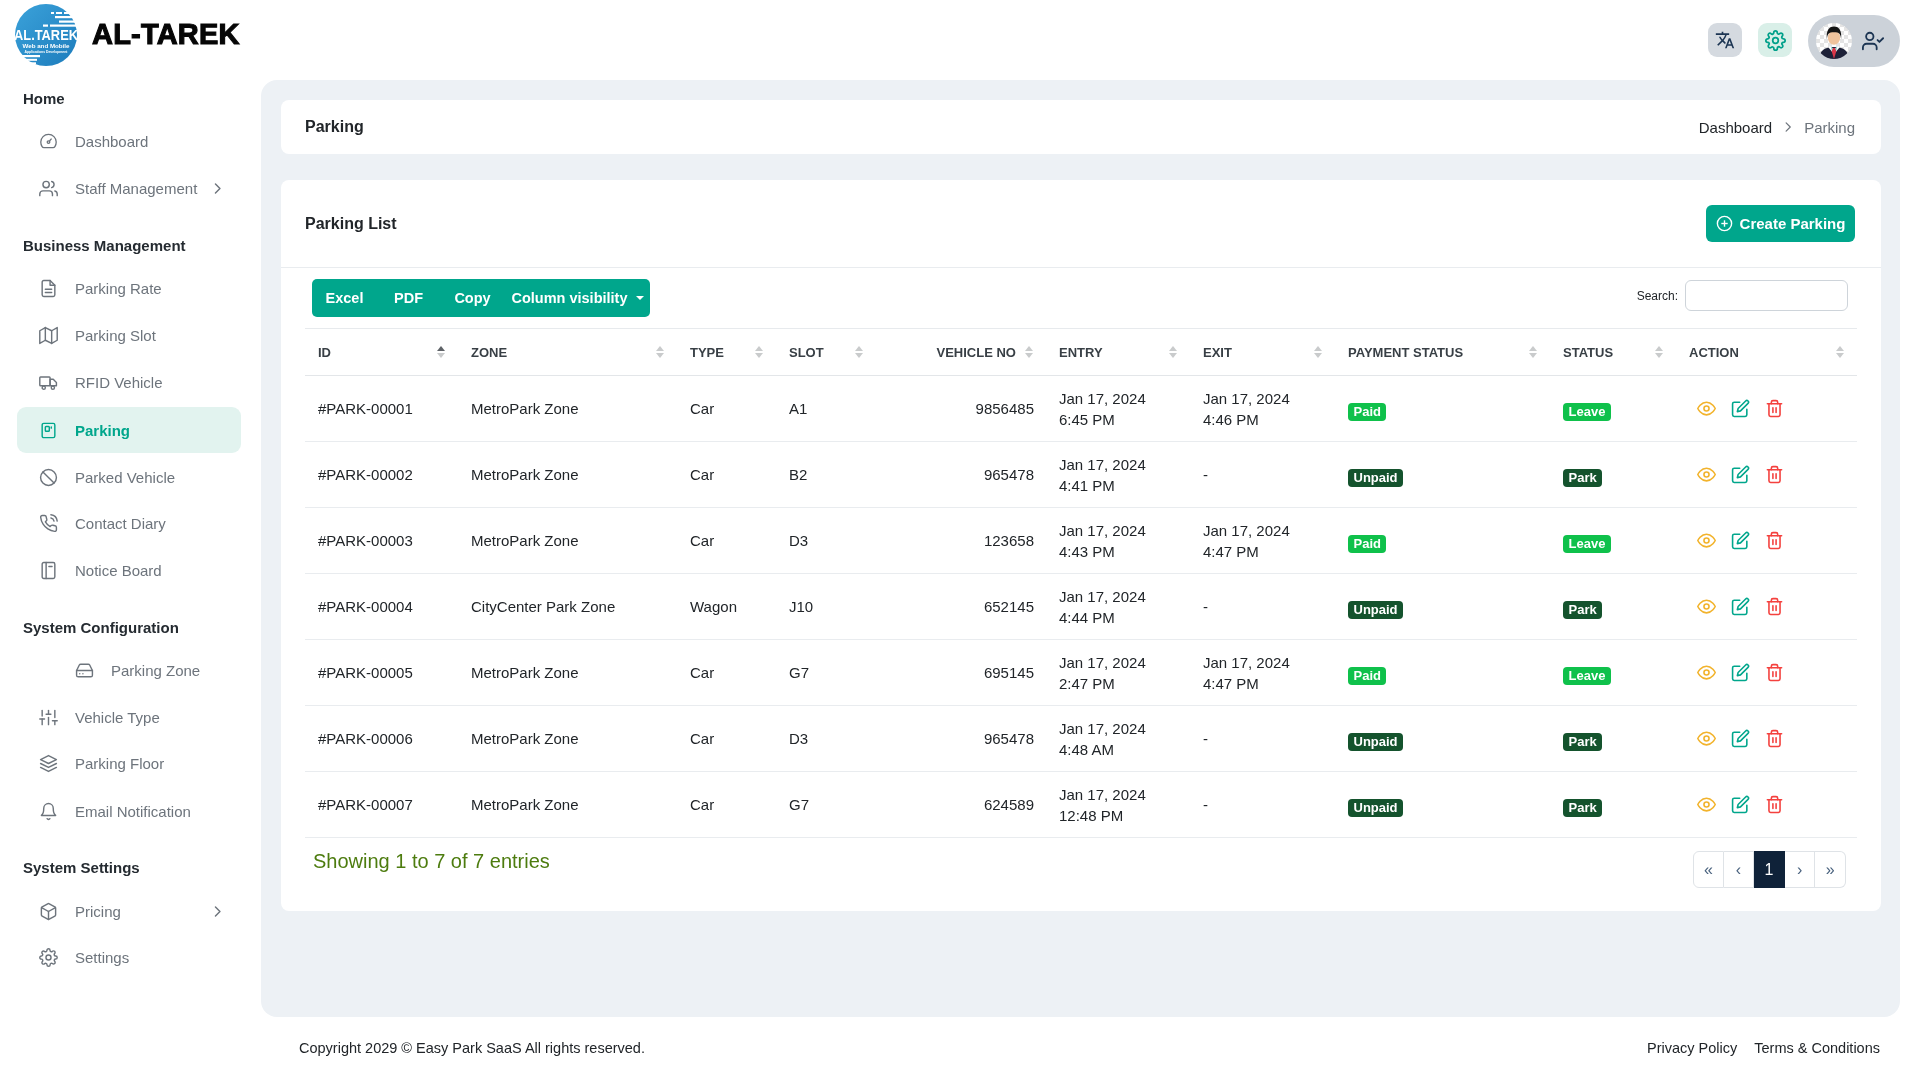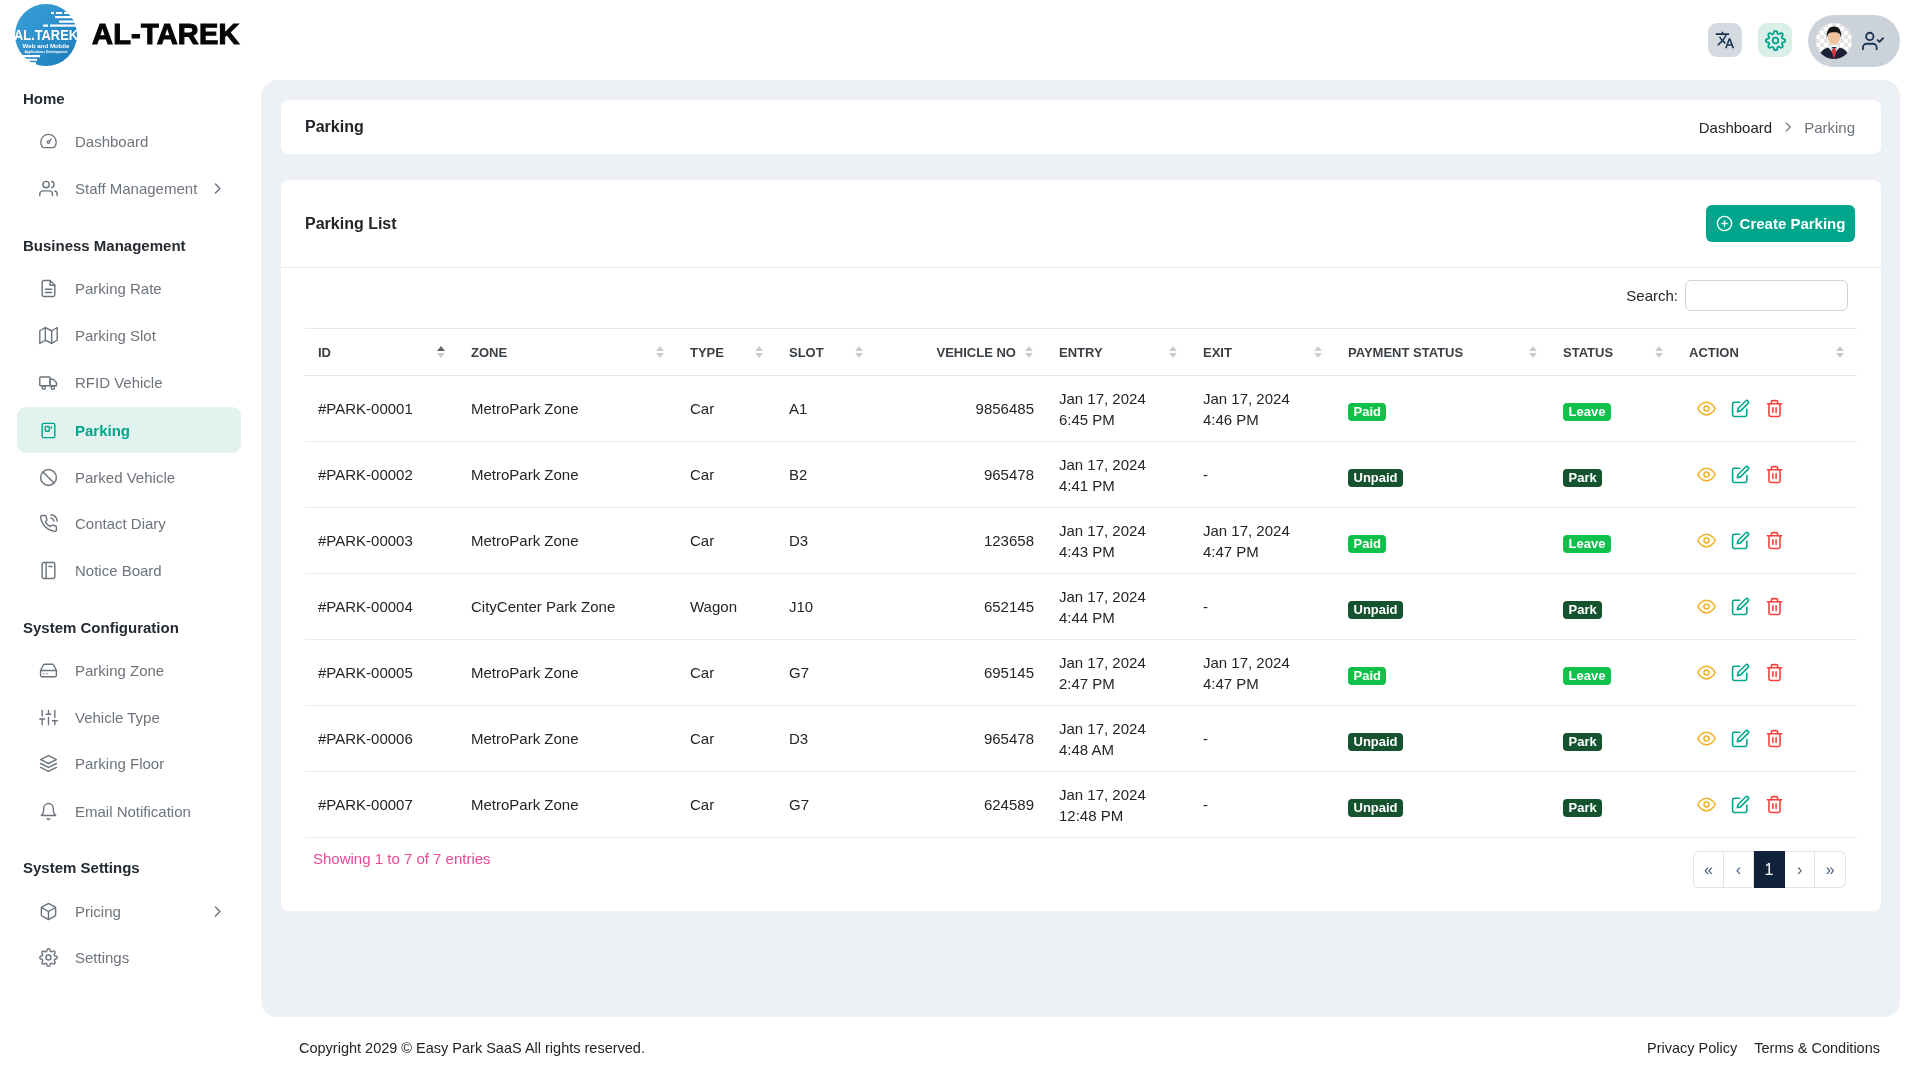--- a/index.html
+++ b/index.html
@@ -22,42 +22,42 @@
   .crumb b { color:#212529; font-weight:400; }
 
   .btn-create { position:absolute; right:26px; top:25px; width:149px; height:37px; background:#00a68c; color:#fff; font-size:15px; font-weight:600; border-radius:6px; display:flex; align-items:center; justify-content:center; gap:7px; font-family:inherit; }
 
   .btn-group { position:absolute; left:31px; top:99px; height:38px; display:flex; }
   .btn-group .b { background:#00a68c; color:#fff; font-size:14.5px; font-weight:600; display:flex; align-items:center; justify-content:center; height:38px; }
   .btn-group .b:first-child { border-radius:5px 0 0 5px; }
   .btn-group .b:last-child { border-radius:0 5px 5px 0; }
 
   .searchbox { position:absolute; right:33px; top:100px; display:flex; align-items:center; gap:7px; }
-  .searchbox label { font-size:15px; color:#212529; }
+  .searchbox label { font-size:12px; color:#212529; }
   .searchbox input { width:163px; height:31px; border:1px solid #ced4da; border-radius:6px; outline:none; }
 
   
   table.dt { position:absolute; left:24px; top:148px; width:1552px; border-collapse:collapse; table-layout:fixed; }
   table.dt th { font-size:13px; font-weight:700; color:#383f45; text-align:left; padding:0 12px 0 13px; height:47px; border-top:1px solid #e7eaed; border-bottom:1px solid #e3e6e9; position:relative; }
   table.dt td { font-size:15px; color:#212529; padding:11px 12px 11px 13px; border-bottom:1px solid #e9ecef; line-height:21px; vertical-align:middle; height:66px; }
   table.dt td.num { text-align:right; }
   table.dt th.num { text-align:right; padding-right:30px; }
   .sorts { position:absolute; right:13px; top:50%; margin-top:-6px; width:8px; height:12px; }
   .sorts:before { content:""; position:absolute; left:0; top:0; border-left:4px solid transparent; border-right:4px solid transparent; border-bottom:5px solid rgba(40,46,52,.25); }
   .sorts:after { content:""; position:absolute; left:0; bottom:0; border-left:4px solid transparent; border-right:4px solid transparent; border-top:5px solid rgba(40,46,52,.25); }
   .sorts.asc:before { border-bottom-color:rgba(40,46,52,.75); }
 
   .badge { display:inline-block; font-size:13px; font-weight:700; color:#fff; padding:3.5px 5.5px; border-radius:4px; line-height:11px; position:relative; top:2px; }
   .bg-g { background:#0fc14b; }
   .bg-r { background:#14532d; }
 
   .act { display:flex; align-items:center; gap:15px; margin-left:8px; }
   .act svg { width:19px; height:19px; }
 
-  .showing { position:absolute; left:32px; top:670px; font-size:15px; color:#ec4899; }
+  .showing { position:absolute; left:32px; top:670px; font-size:20px; color:#4d7c0f; }
   .pager { position:absolute; right:35px; top:671px; height:37px; display:flex; border:0; }
   .pager .pg { width:30.6px; height:37px; border:1px solid #dfe3e7; border-left:none; display:flex; align-items:center; justify-content:center; font-size:16px; color:#49627e; background:#fff; }
   .pager .pg:first-child { border-left:1px solid #dfe3e7; border-radius:6px 0 0 6px; }
   .pager .pg:last-child { border-radius:0 6px 6px 0; }
   .pager .pg.on { background:#0f2239; color:#fff; border-color:#0f2239; }
 
   
   .foot-l { position:absolute; left:299px; top:1040px; font-size:14.5px; color:#212529; }
   .foot-r { position:absolute; right:40px; top:1040px; font-size:14.5px; color:#212529; display:flex; gap:17px; }
 
@@ -216,21 +216,21 @@
 <div class="side-item" style="top:547px;padding-left:8px;">
   <svg viewBox="0 0 24 24" fill="none" stroke="#6d747c" stroke-width="1.8" stroke-linecap="round" stroke-linejoin="round">
       <rect x="4" y="2" width="16" height="20" rx="2"></rect>
       <line x1="9" y1="2" x2="9" y2="22"></line>
       <line x1="12.5" y1="7" x2="16.5" y2="7"></line>
     </svg>
   <span class="lbl">Notice Board</span>
 </div>
 
 <div class="side-head" style="top:619px;">System Configuration</div>
-<div class="side-item" style="top:647px;">
+<div class="side-item" style="top:647px;margin-left:36px;">
   <svg viewBox="0 0 24 24" fill="none" stroke="#6d747c" stroke-width="1.8" stroke-linecap="round" stroke-linejoin="round">
       <path d="M22 12H2"></path>
       <path d="M5.45 5.11 2 12v6a2 2 0 0 0 2 2h16a2 2 0 0 0 2-2v-6l-3.45-6.89A2 2 0 0 0 16.76 4H7.24a2 2 0 0 0-1.79 1.11z"></path>
       <line x1="6" y1="16" x2="6.01" y2="16"></line>
       <line x1="10" y1="16" x2="10.01" y2="16"></line>
     </svg>
   <span class="lbl">Parking Zone</span>
 </div>
 <div class="side-item" style="top:694px;">
   <svg viewBox="0 0 24 24" fill="none" stroke="#6d747c" stroke-width="1.8" stroke-linecap="round" stroke-linejoin="round">
@@ -299,20 +299,26 @@
   <div class="btn-create">
     <svg width="17" height="17" viewBox="0 0 16 16" fill="none" stroke="#fff" stroke-width="1.3">
         <circle cx="8" cy="8" r="6.7"></circle>
         <line x1="8" y1="5" x2="8" y2="11"></line>
         <line x1="5" y1="8" x2="11" y2="8"></line>
       </svg>
     Create Parking
   </div>
   <div style="position:absolute; left:0; top:87px; width:1600px; height:1px; background:#e9ecef;"></div>
 
+  <div class="btn-group">
+    <div class="b" style="width:65px;">Excel</div>
+    <div class="b" style="width:63px;">PDF</div>
+    <div class="b" style="width:65px;">Copy</div>
+    <div class="b" style="width:145px;">Column visibility&nbsp;<span style="display:inline-block;width:0;height:0;border-left:4px solid transparent;border-right:4px solid transparent;border-top:4px solid #fff;margin-left:4px;"></span></div>
+  </div>
   <div class="searchbox">
       <label>Search:</label>
       <input style="">
     </div>
 
   <table class="dt">
     <colgroup>
       <col style="width:153px">
         <col style="width:219px">
         <col style="width:99px">

